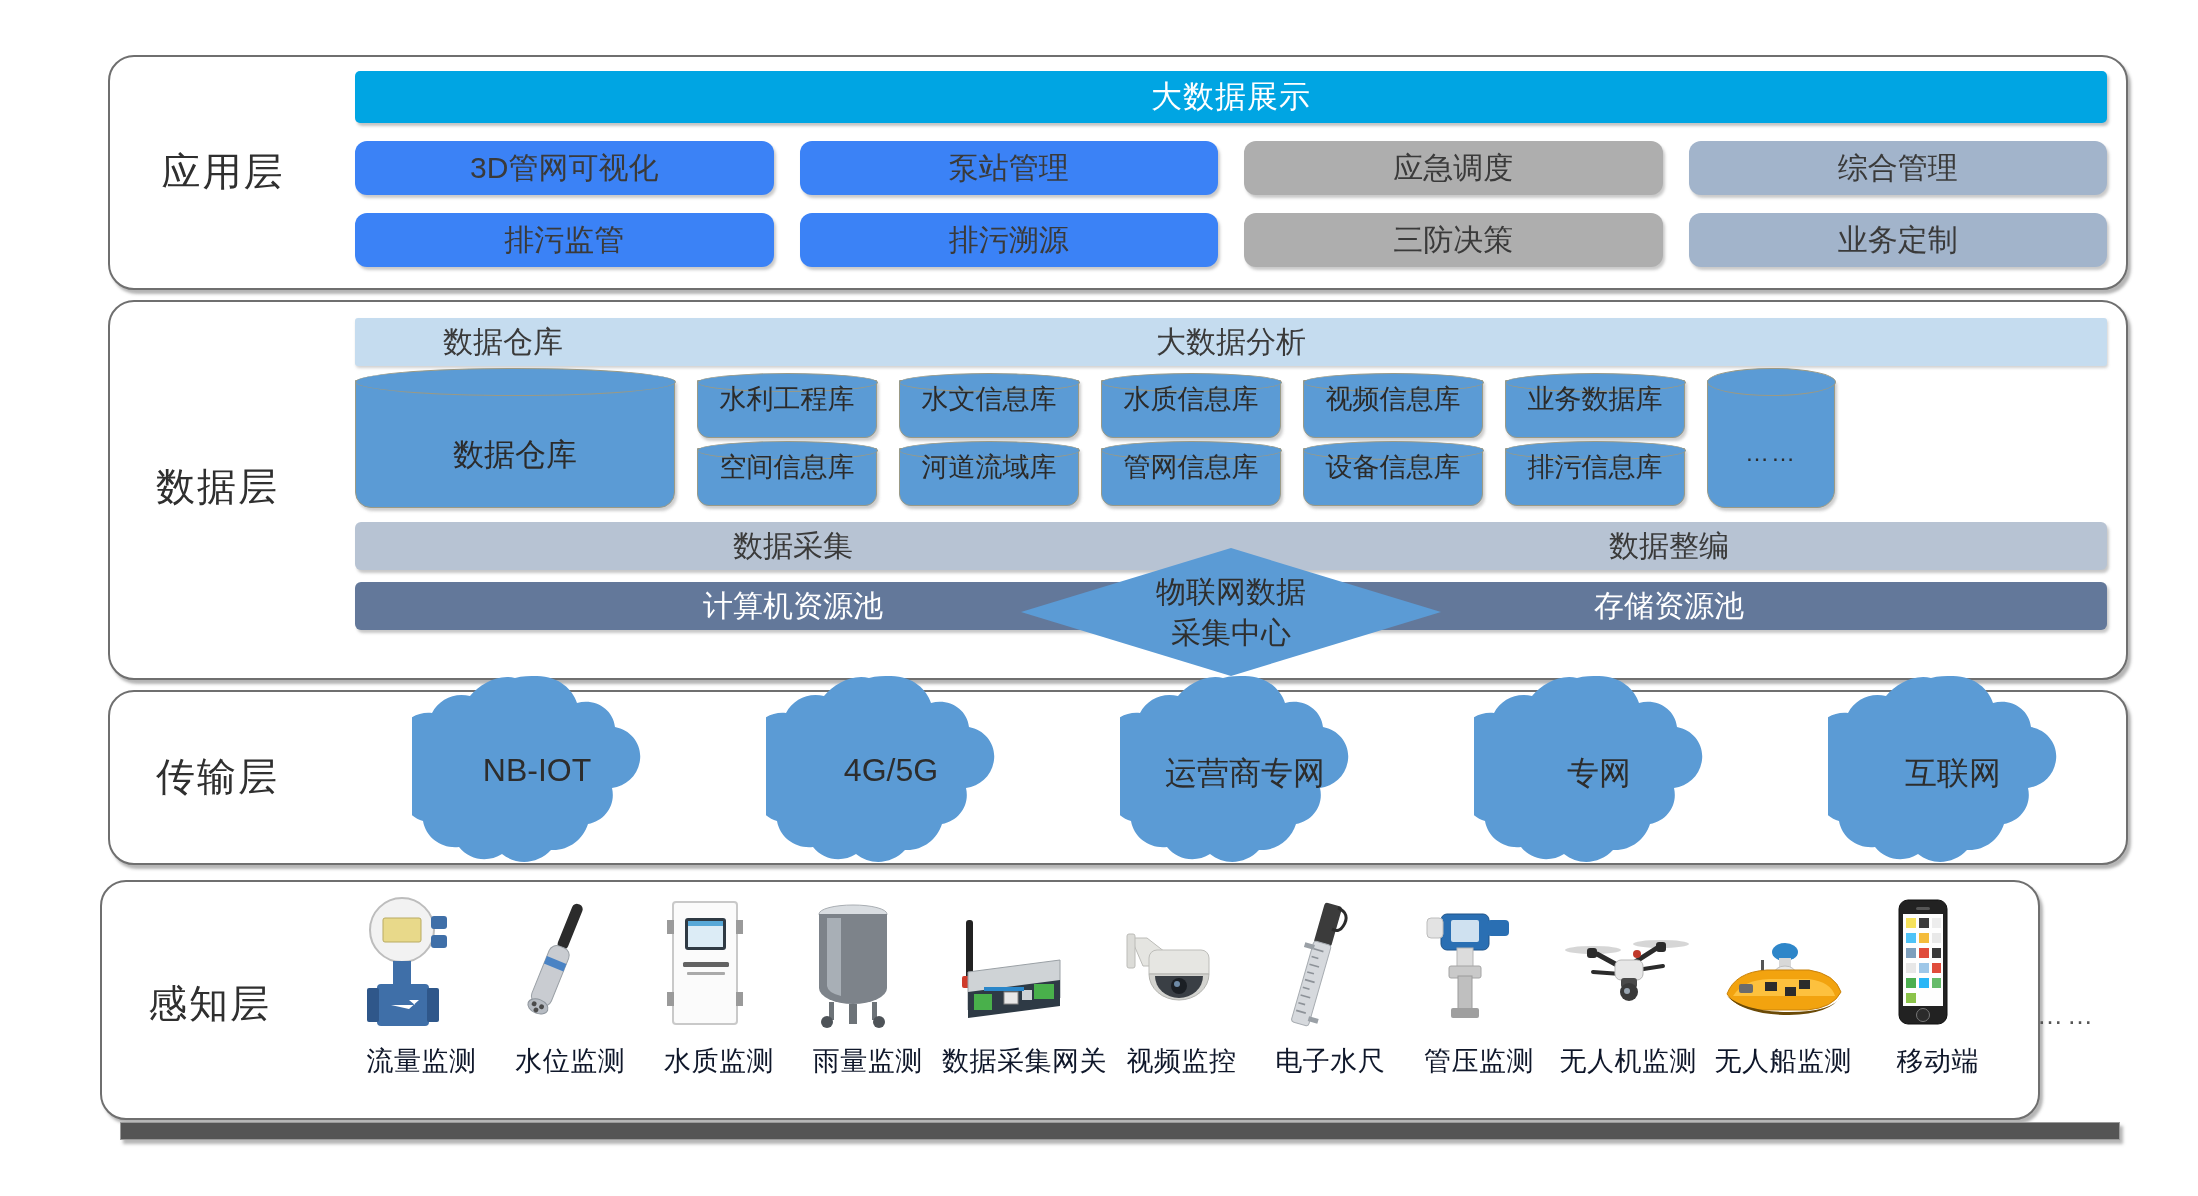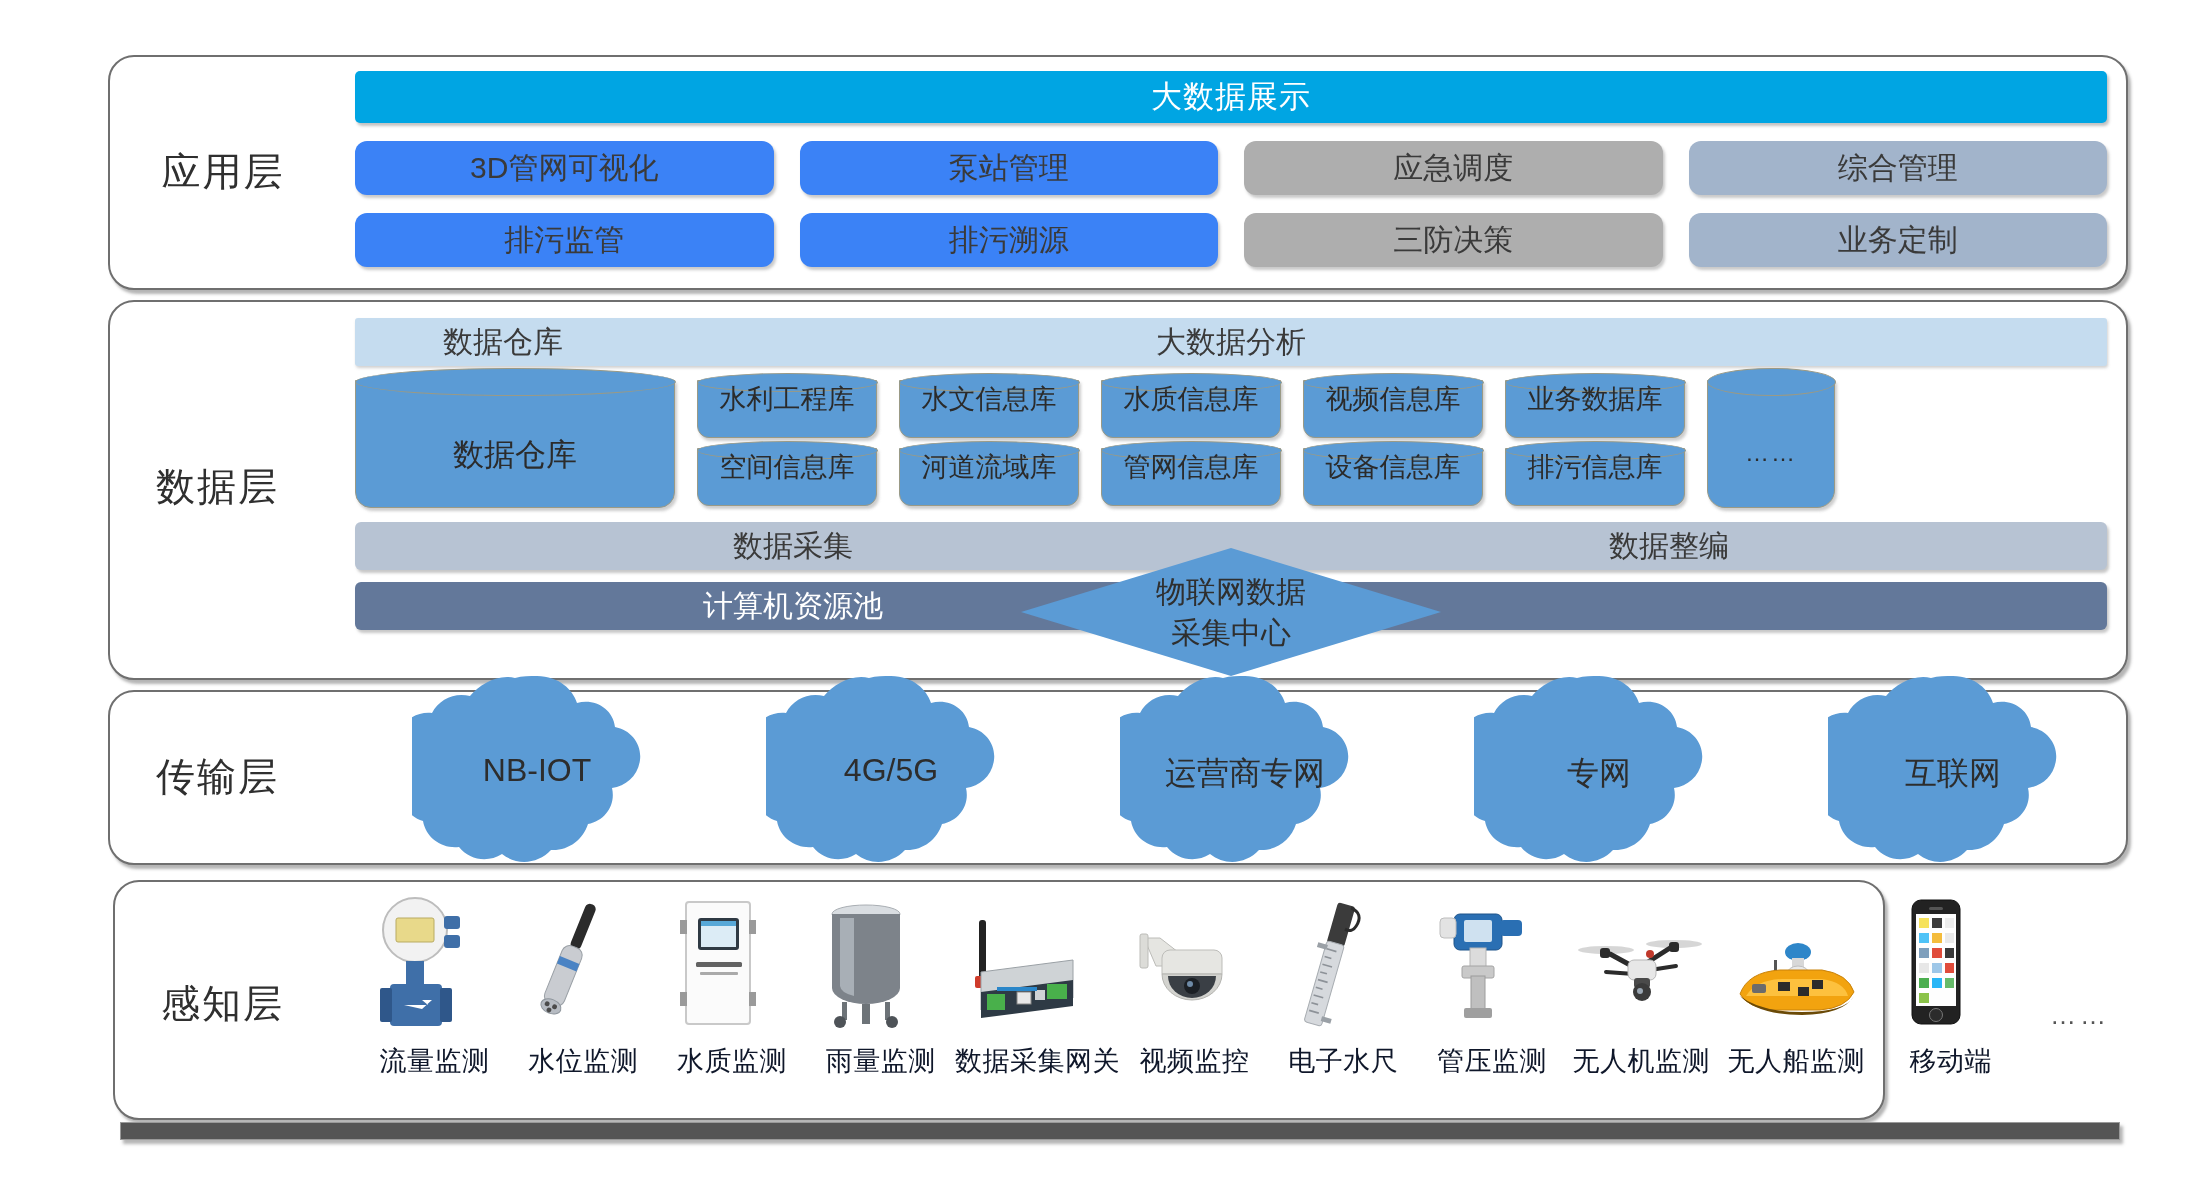--- a/index.html
+++ b/index.html
@@ -146,21 +146,21 @@
   #layer-trans { left: 108px; top: 690px; width: 2020px; height: 175px; }
   .clouds { position: absolute; left: 250px; top: -24px; width: 1770px; height: 200px; display: flex; }
   .cloud-wrap { flex: 1 1 0; position: relative; height: 200px; }
   .cloud-wrap svg { position: absolute; left: 50%; top: 0; transform: translateX(-50%); }
   .cloud-txt {
     position: absolute; left: 0; right: 0; top: 84px;
     text-align: center; font-size: 32px; color: #2d2d2d;
   }
 
   
-  #layer-sense { left: 113px; top: 880px; width: 1772px; height: 240px; }
+  #layer-sense { left: 100px; top: 880px; width: 1940px; height: 240px; }
   .devices { position: absolute; left: 245px; top: 6px; width: 1775px; height: 230px; display: flex; }
   .device { flex: 1 1 0; position: relative; display: flex; flex-direction: column; align-items: center; }
   .device .art { height: 155px; width: 100%; position: relative; }
   .device .cap { font-size: 27px; color: #0f172a; white-space: nowrap; letter-spacing: 0.5px; }
   .device-ellipsis { flex: 0 0 110px; position: relative; }
   .device-ellipsis .dots {
     position: absolute; left: 0; right: 0; top: 112px; text-align: center;
     font-size: 26px; color: #555; letter-spacing: 4px;
   }
 
@@ -262,20 +262,21 @@
         </div>
       </div>
 
       <div class="bar-flat bar-acq">
         <span class="half l">数据采集</span>
         <span class="half r">数据整编</span>
       </div>
 
       <div class="bar-flat bar-pool">
         <span class="half l">计算机资源池</span>
+        <span class="half r">存储资源池</span>
       </div>
 
       <div class="diamond">
         <div class="shape"></div>
         <div class="dtxt">
           <div>物联网数据</div>
           <div>采集中心</div>
         </div>
       </div>
 

